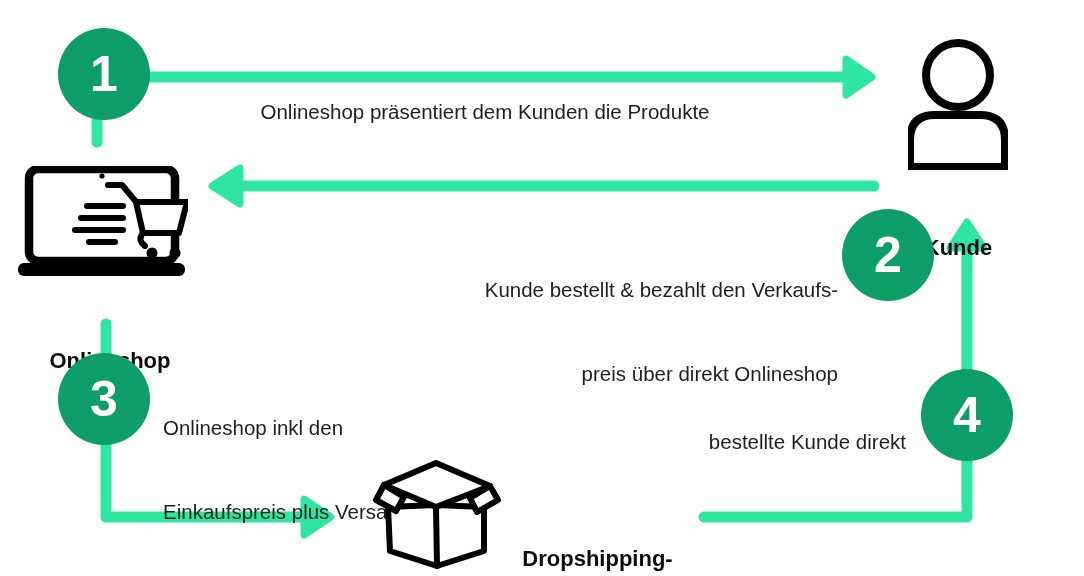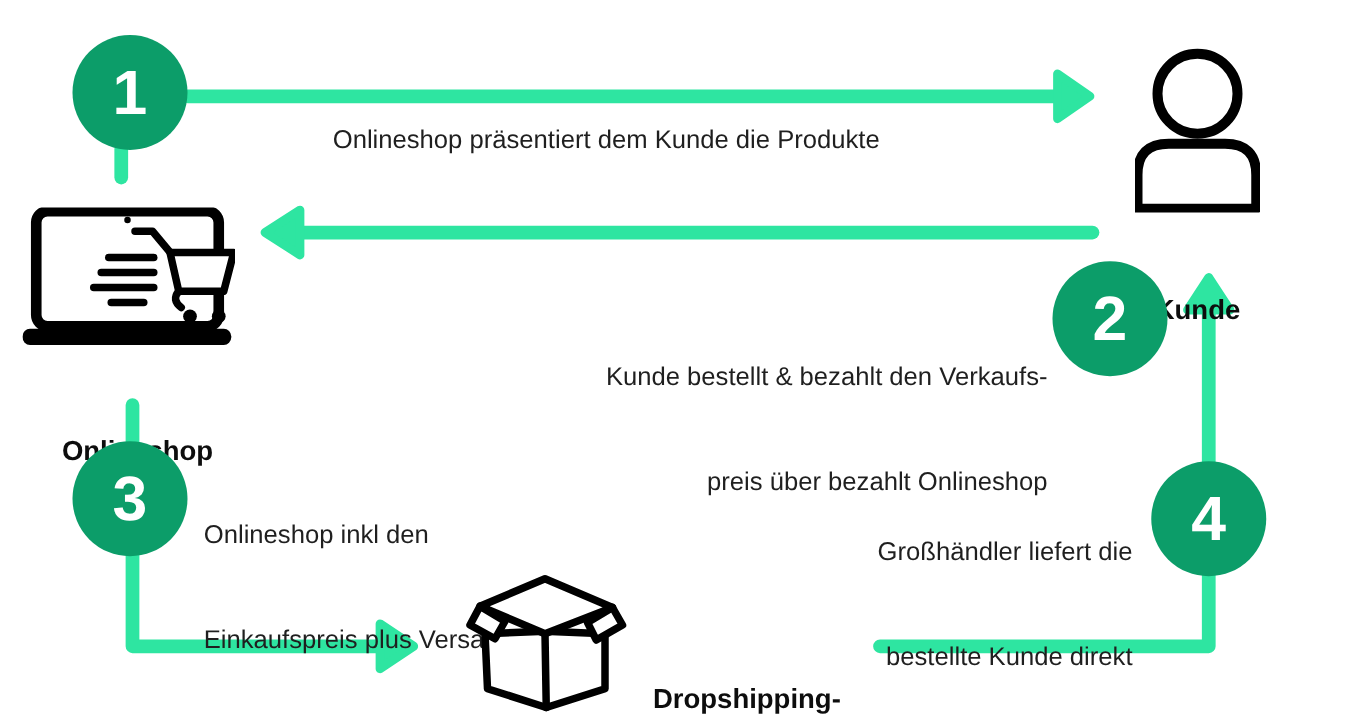--- a/index.html
+++ b/index.html
@@ -64,33 +64,32 @@
       <span>2</span>
     </div>
   <div class="circle" style="left:58px;top:353px;">
       <span>3</span>
     </div>
   <div class="circle" style="left:921px;top:369px;">
       <span>4</span>
     </div>
 
   <div class="txt t-center" style="left:185px;top:42px;width:600px;">
-    <span>Onlineshop präsentiert dem Kunde die Produkte</span>
+    <span>Onlineshop präsentiert dem Kunden die Produkte</span>
   </div>
-  <div class="txt t-right" style="left:440px;top:232px;width:398px;">
+  <div class="txt t-right" style="left:440px;top:220px;width:398px;">
     <span>Kunde bestellt &amp; bezahlt den Verkaufs-</span>
-    <span>preis über bezahlt Onlineshop</span>
+    <span>preis über direkt Onlineshop</span>
   </div>
   <div class="txt" style="left:163px;top:358px;width:360px;">
     <span>Onlineshop inkl den</span>
     <span>Einkaufspreis plus Versandkosten</span>
     
   </div>
   <div class="txt t-right" style="left:600px;top:372px;width:306px;">
-    <span>Großhändler liefert die</span>
     <span>bestellte Kunde direkt</span>
     
   </div>
 
   <svg class="icon" style="left:18px;top:166px;" width="170" height="113" viewBox="0 0 170 113">
     <rect x="11" y="3" width="146" height="92" rx="9" fill="#fff" stroke="#000" stroke-width="8.5"></rect>
     <circle cx="84" cy="10" r="2.6" fill="#000"></circle>
     <rect x="0" y="97" width="167" height="13" rx="6" fill="#000"></rect>
     <g>
       <rect x="66" y="37" width="42" height="6" rx="3" fill="#000"></rect>

